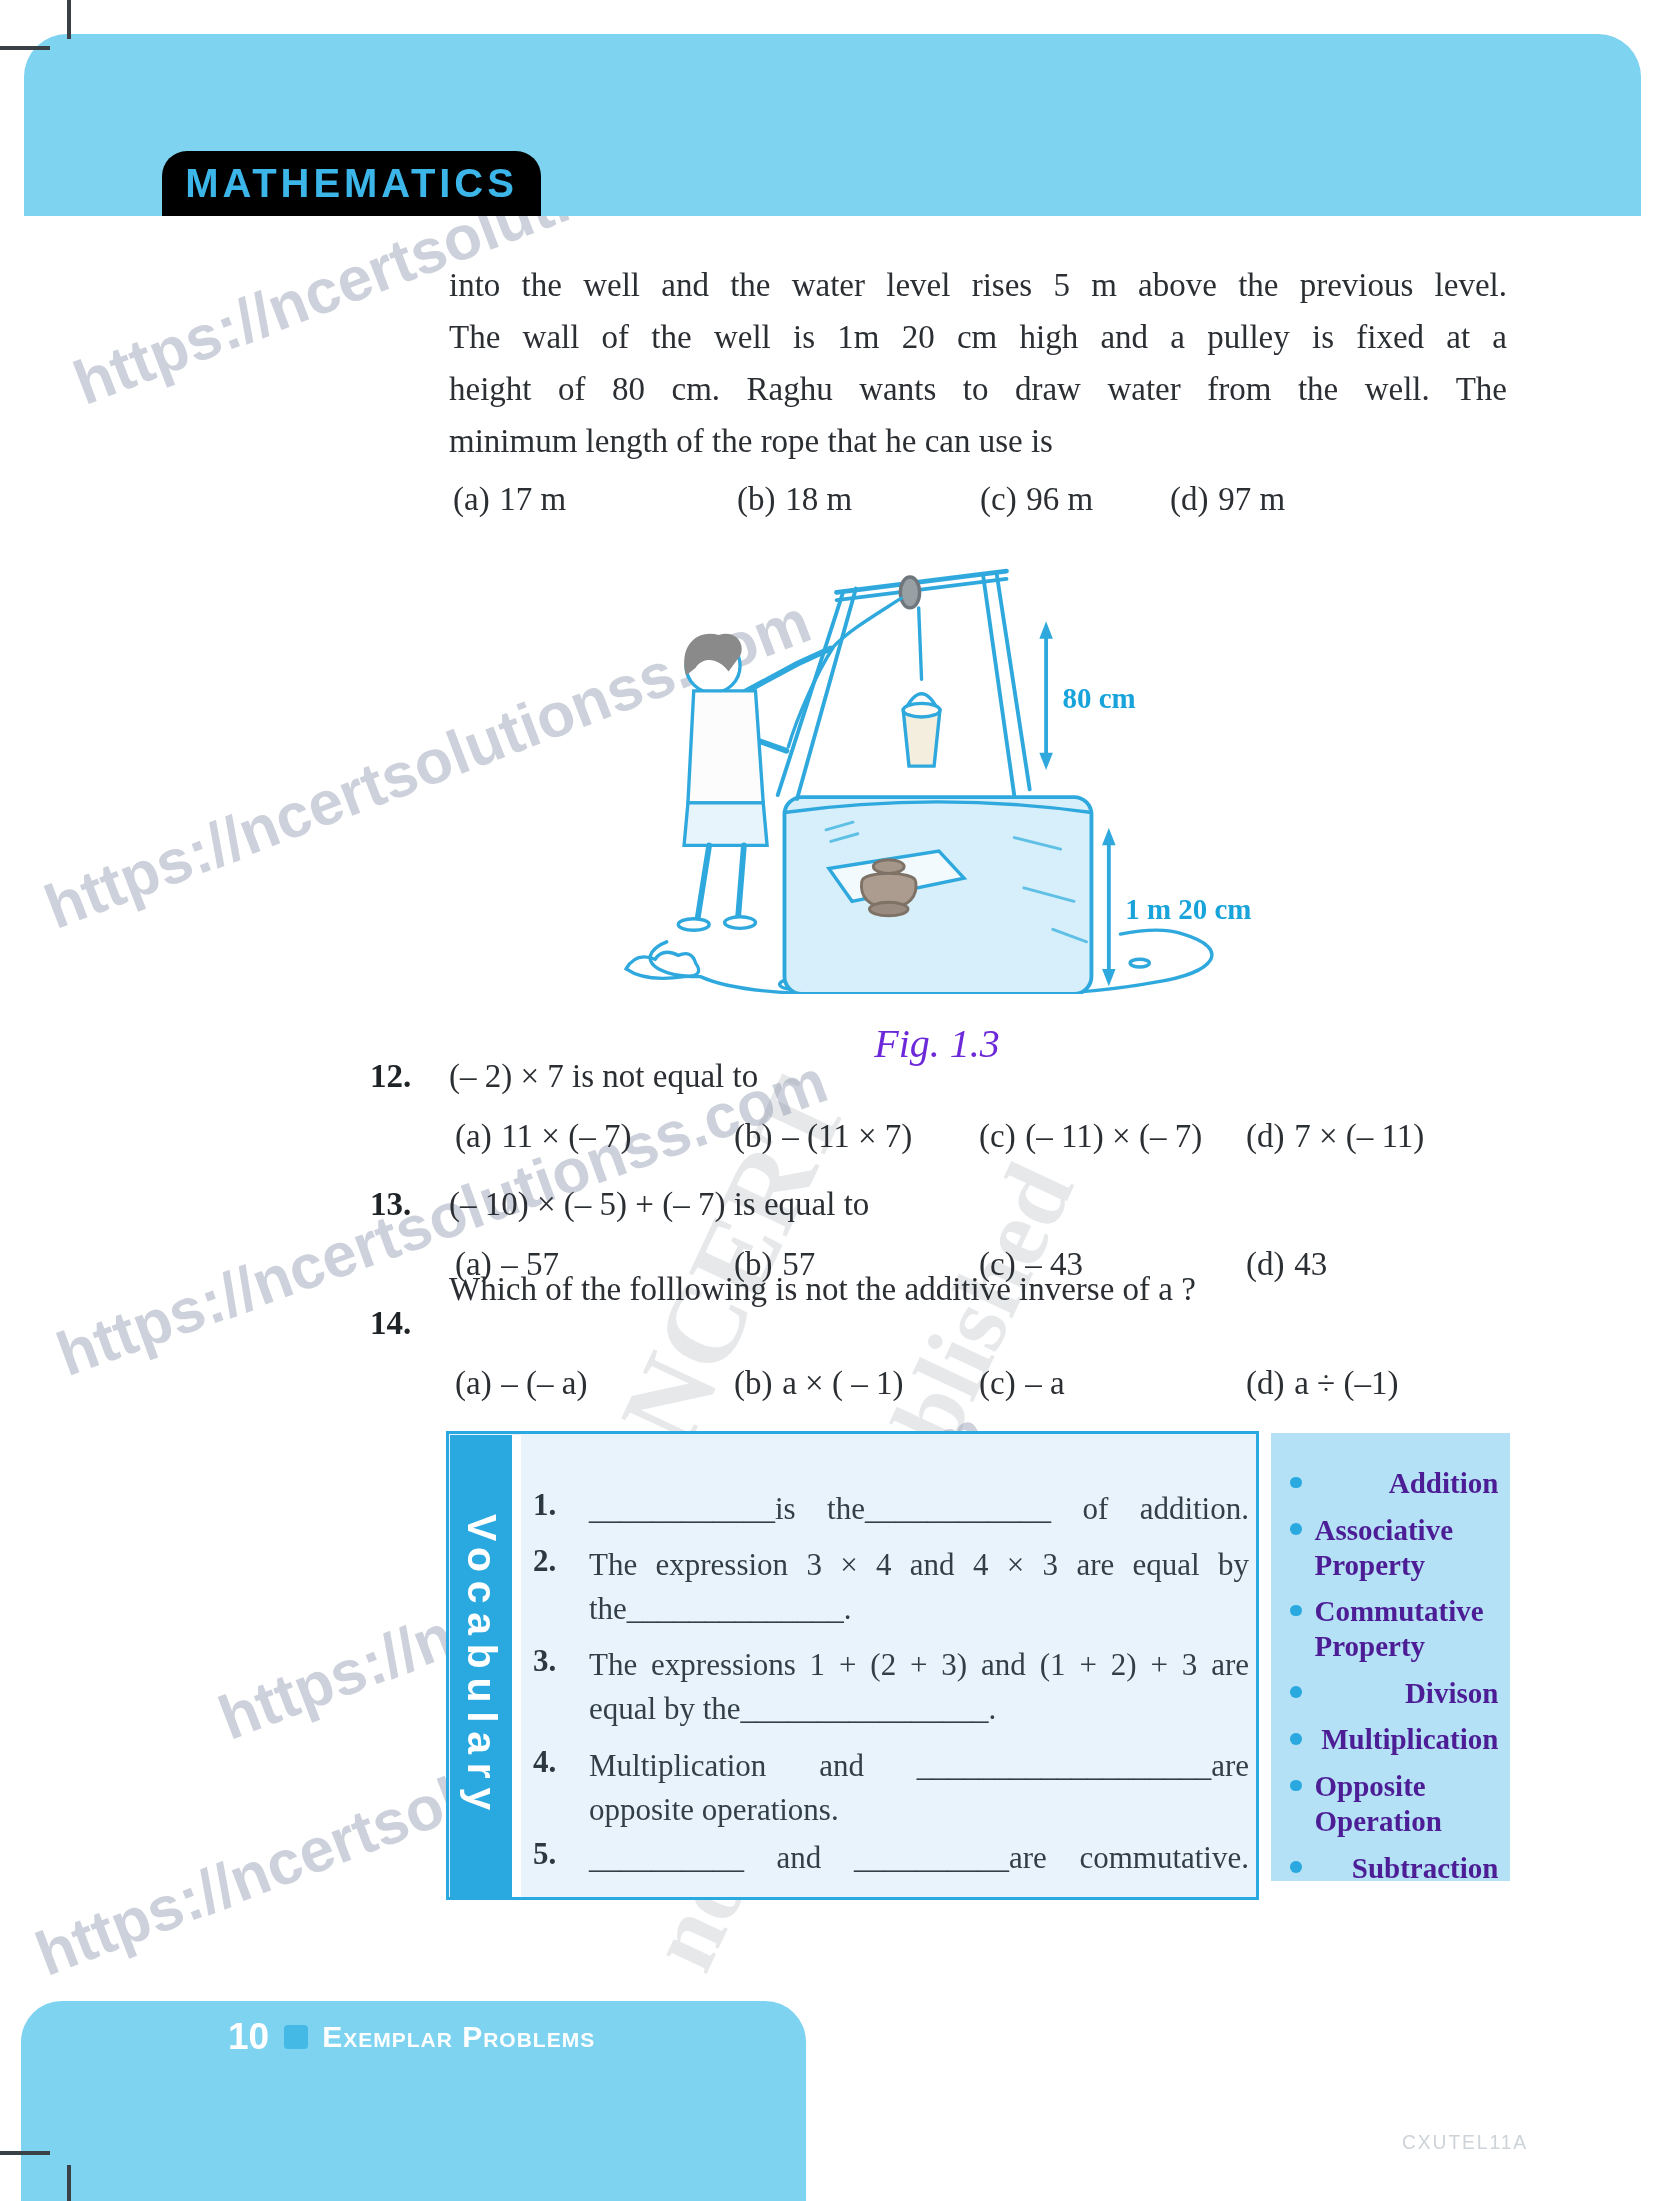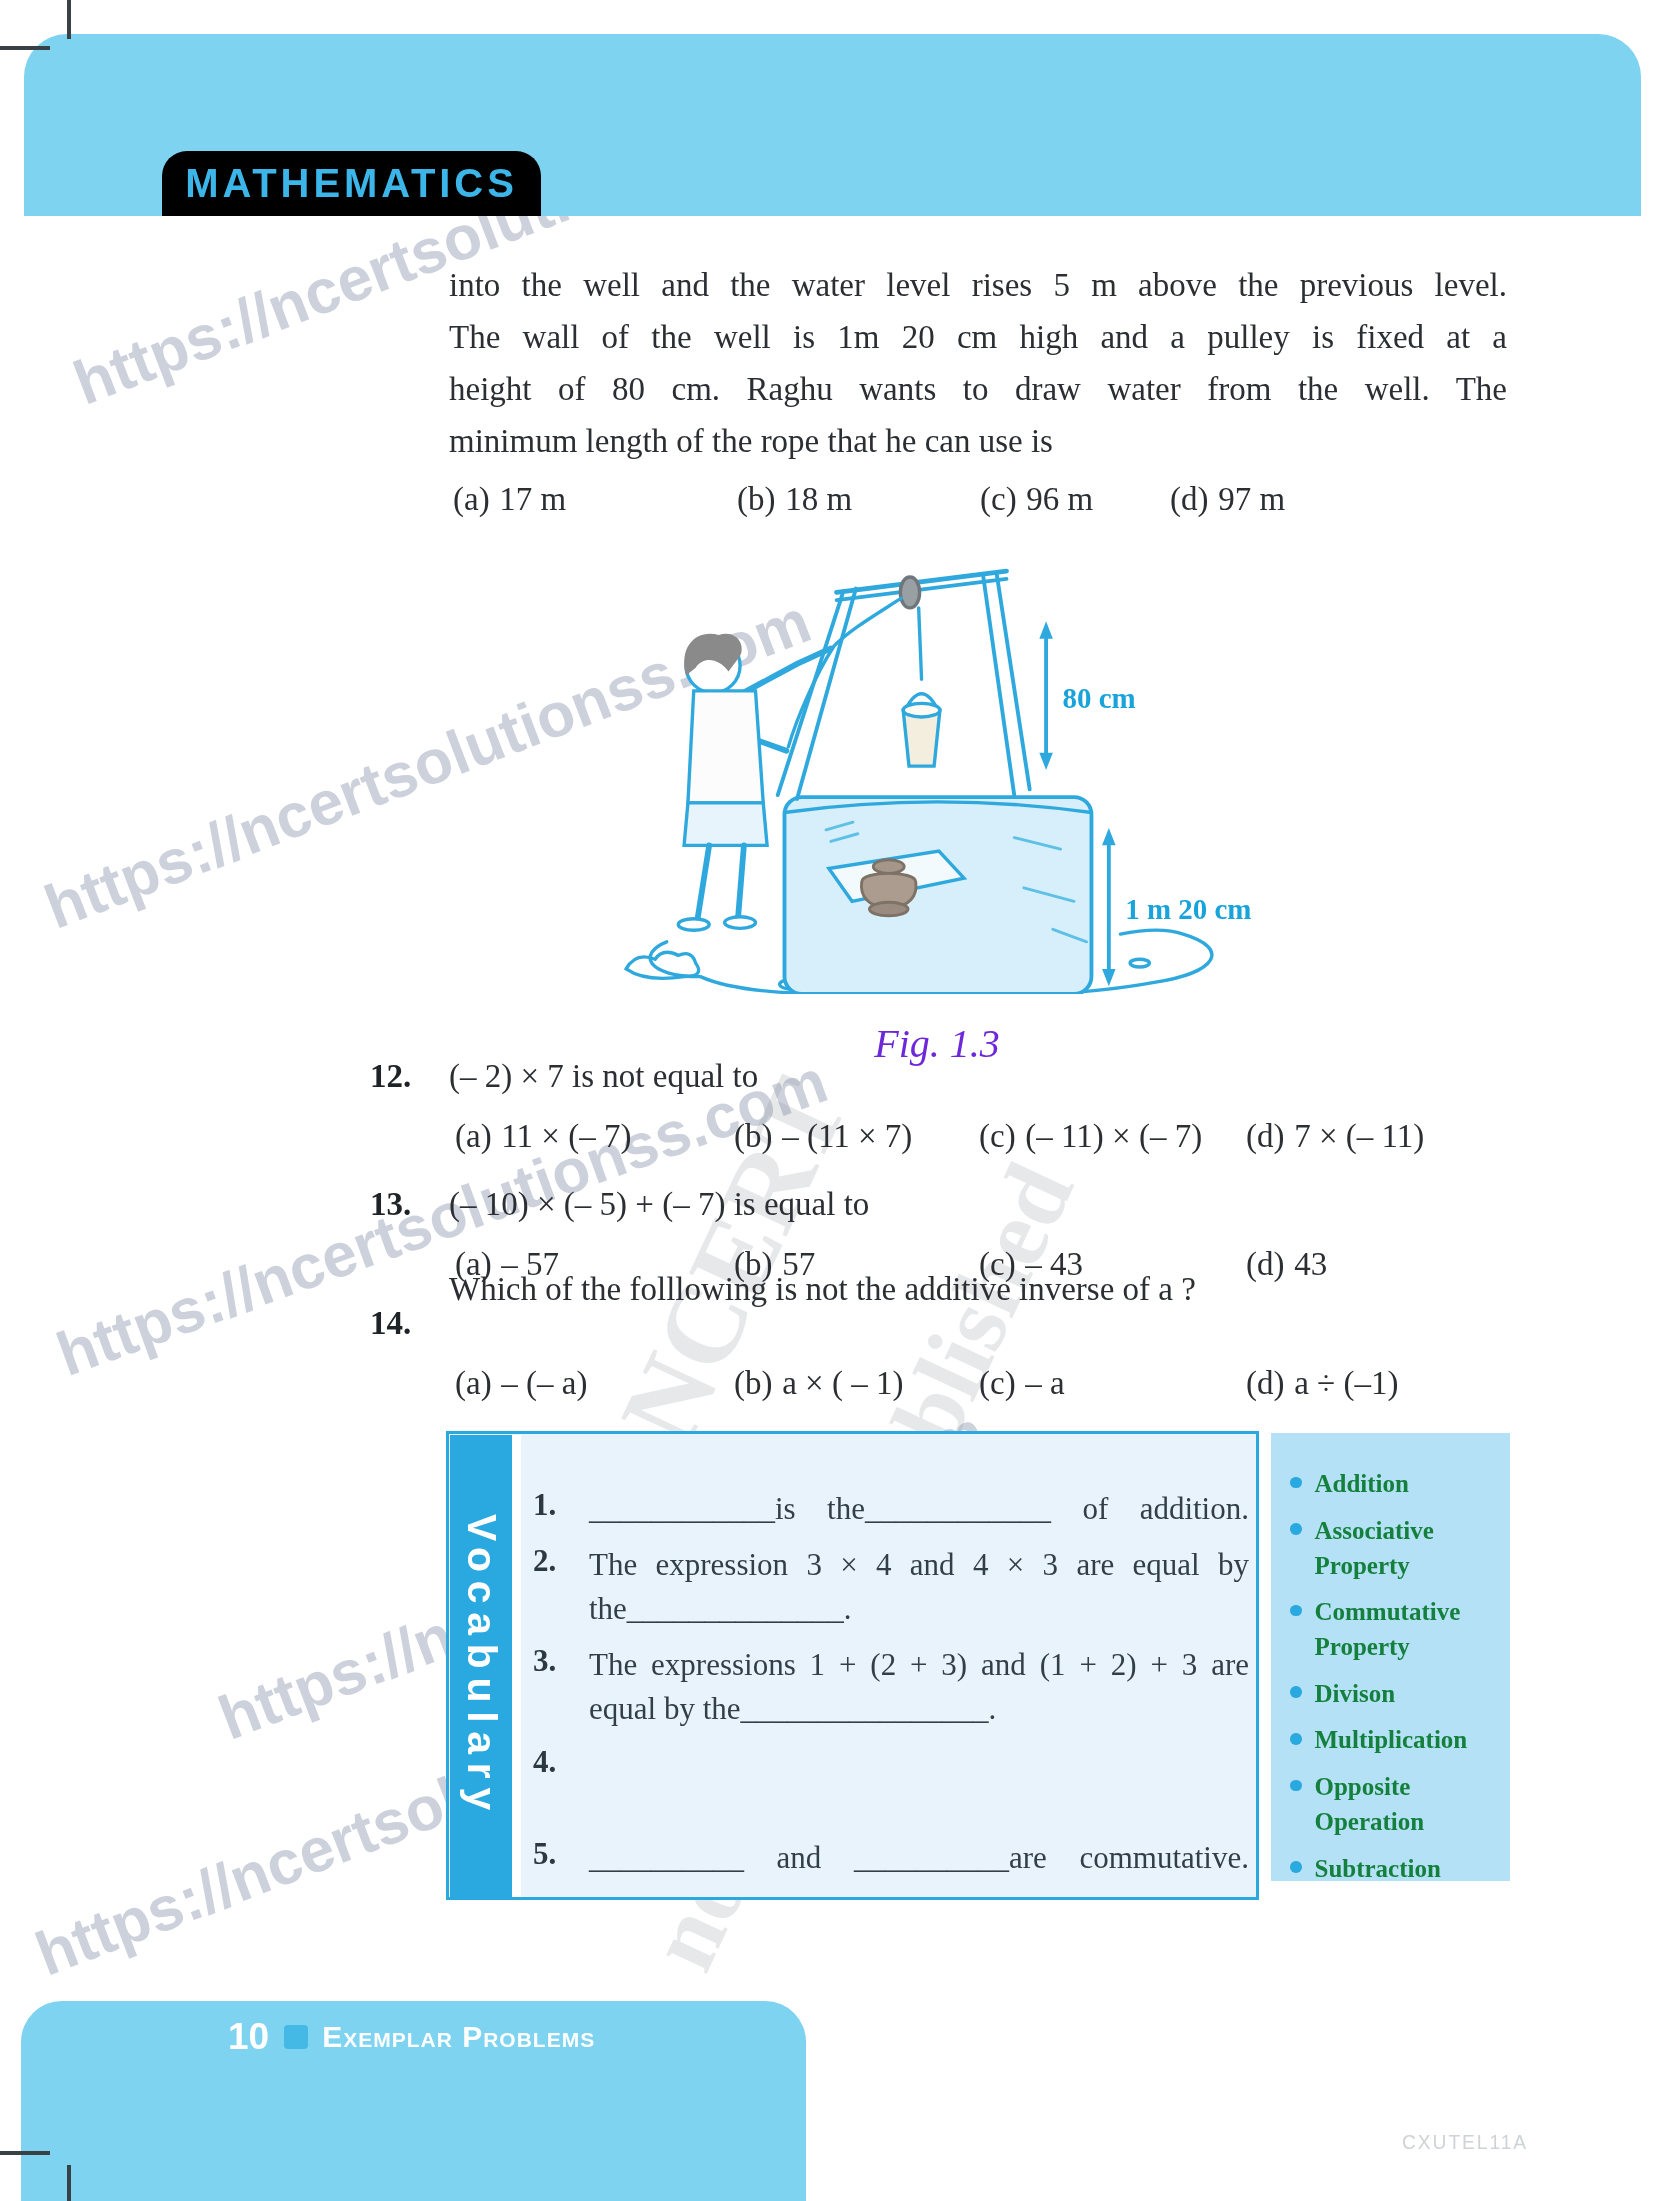--- a/index.html
+++ b/index.html
@@ -37,21 +37,21 @@
   .vtitle{writing-mode:vertical-rl;font-family:"Liberation Sans",sans-serif;font-weight:bold;
           font-size:41px;letter-spacing:8.7px;color:#ffffff;}
   .vitem-num{position:absolute;left:533px;font-size:31px;font-weight:bold;color:#2c3940;}
   .vitem{position:absolute;left:589px;width:660px;font-size:31px;line-height:44px;color:#323f47;}
   .vline{text-align:justify;text-align-last:justify;}
   .vline.left{text-align:left;text-align-last:left;}
 
   
   .panel{left:1271px;top:1433px;width:239px;height:448px;background:#b4e1f6;}
   .panel ul{list-style:none;margin:0;padding:33px 11.6px 0 19.3px;}
-  .panel li{display:flex;gap:12.6px;margin-bottom:11.6px;font-weight:bold;font-size:25px;line-height:35px;color:#15803d;}
+  .panel li{display:flex;gap:12.6px;margin-bottom:11.6px;font-weight:bold;font-size:29px;line-height:35px;color:#4c1d95;justify-content:space-between;}
   .bullet{width:11.6px;height:11.6px;border-radius:50%;background:#29a9e0;margin-top:10.6px;flex:none;}
 
   
   .footer{left:21px;top:2001px;width:785px;height:201px;background:#7ed3f0;border-radius:41px 41px 0 0;}
   .fcontent{left:228px;top:2016px;display:flex;align-items:center;gap:14.5px;font-family:"Liberation Sans",sans-serif;}
   .pageno{font-weight:bold;font-size:37px;color:#ffffff;}
   .fsq{width:24px;height:24px;background:#45b9e6;border-radius:3.9px;}
   .ftitle{font-weight:bold;font-size:30px;letter-spacing:1px;color:#ffffff;font-variant:small-caps;}
 
   
@@ -205,20 +205,24 @@
     <div class="vline left">the______________.</div>
   </div>
 
   <div class="vitem-num" style="top:1643px;">3.</div>
   <div class="vitem" style="top:1643px;">
     <div class="vline">The expressions 1 + (2 + 3) and (1 + 2) + 3 are</div>
     <div class="vline left">equal by the________________.</div>
   </div>
 
   <div class="vitem-num" style="top:1744px;">4.</div>
+  <div class="vitem" style="top:1744px;">
+    <div class="vline">Multiplication and ___________________are</div>
+    <div class="vline left">opposite operations.</div>
+  </div>
 
   <div class="vitem-num" style="top:1836px;">5.</div>
   <div class="vitem" style="top:1836px;">
     <div class="vline">__________ and __________are commutative.</div>
   </div>
 
   <div class="abs panel">
     <ul>
       <li>
           <span class="bullet"></span>

